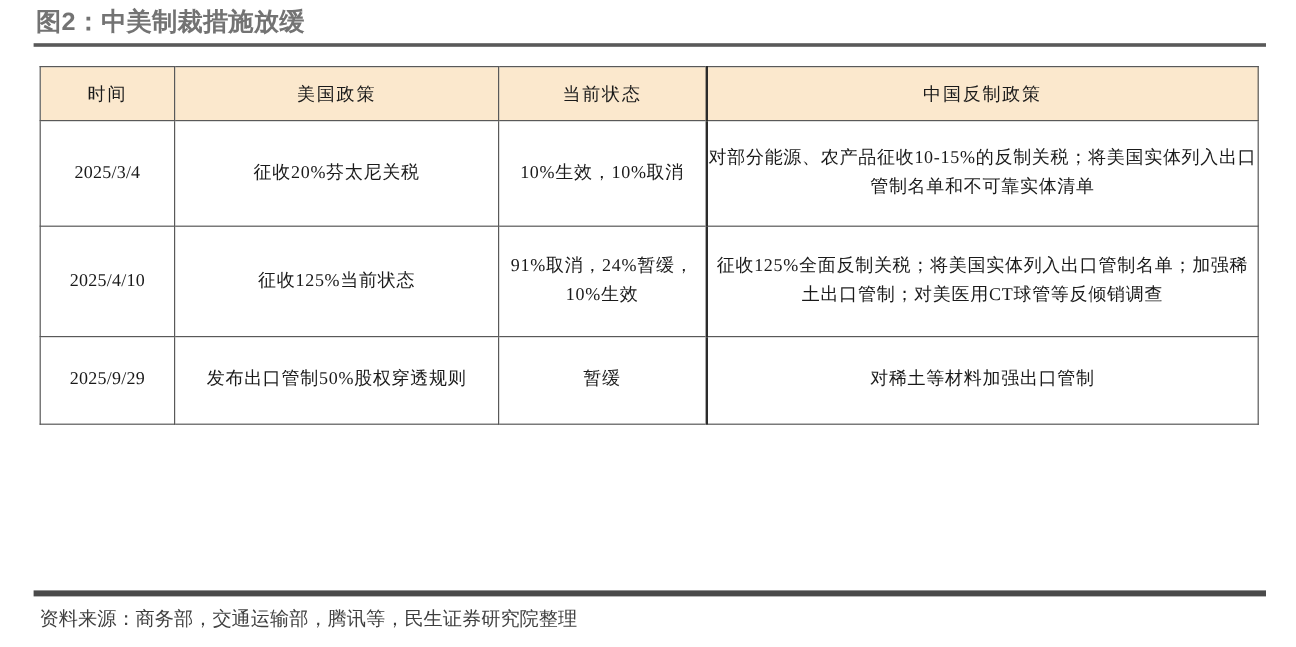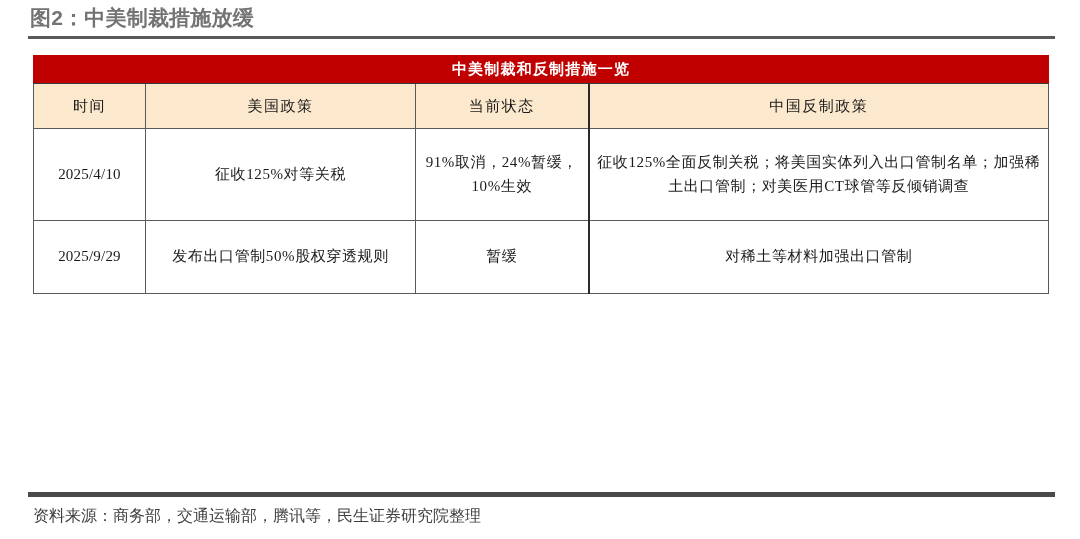--- a/index.html
+++ b/index.html
@@ -136,35 +136,38 @@
 
   <div class="table-wrap">
     <table class="sanctions">
       <colgroup>
         <col style="width:112px">
         <col style="width:270px">
         <col style="width:173px">
         <col style="width:460px">
       </colgroup>
       <tbody>
-        <tr>
-          <td class="banner-cell" colspan="4">中美制裁和反制措施一览</td>
-        </tr>
 
         <tr>
           <td class="hdr-cell">时间</td>
           <td class="hdr-cell">美国政策</td>
           <td class="hdr-cell">当前状态</td>
           <td class="hdr-cell col-div-strong">中国反制政策</td>
         </tr>
 
+        <tr class="r1">
+          <td class="body-cell date">2025/3/4</td>
+          <td class="body-cell">征收20%芬太尼关税</td>
+          <td class="body-cell narrow">10%生效，10%取消</td>
+          <td class="body-cell col-div-strong">对部分能源、农产品征收10-15%的反制关税；将美国实体列入出口管制名单和不可靠实体清单</td>
+        </tr>
 
         <tr class="r2">
           <td class="body-cell date">2025/4/10</td>
-          <td class="body-cell">征收125%对等关税</td>
+          <td class="body-cell">征收125%当前状态</td>
           <td class="body-cell narrow">91%取消，24%暂缓，10%生效</td>
           <td class="body-cell col-div-strong">征收125%全面反制关税；将美国实体列入出口管制名单；加强稀土出口管制；对美医用CT球管等反倾销调查</td>
         </tr>
 
 
         <tr class="r4">
           <td class="body-cell date">2025/9/29</td>
           <td class="body-cell">发布出口管制50%股权穿透规则</td>
           <td class="body-cell narrow">暂缓</td>
           <td class="body-cell col-div-strong">对稀土等材料加强出口管制</td>

